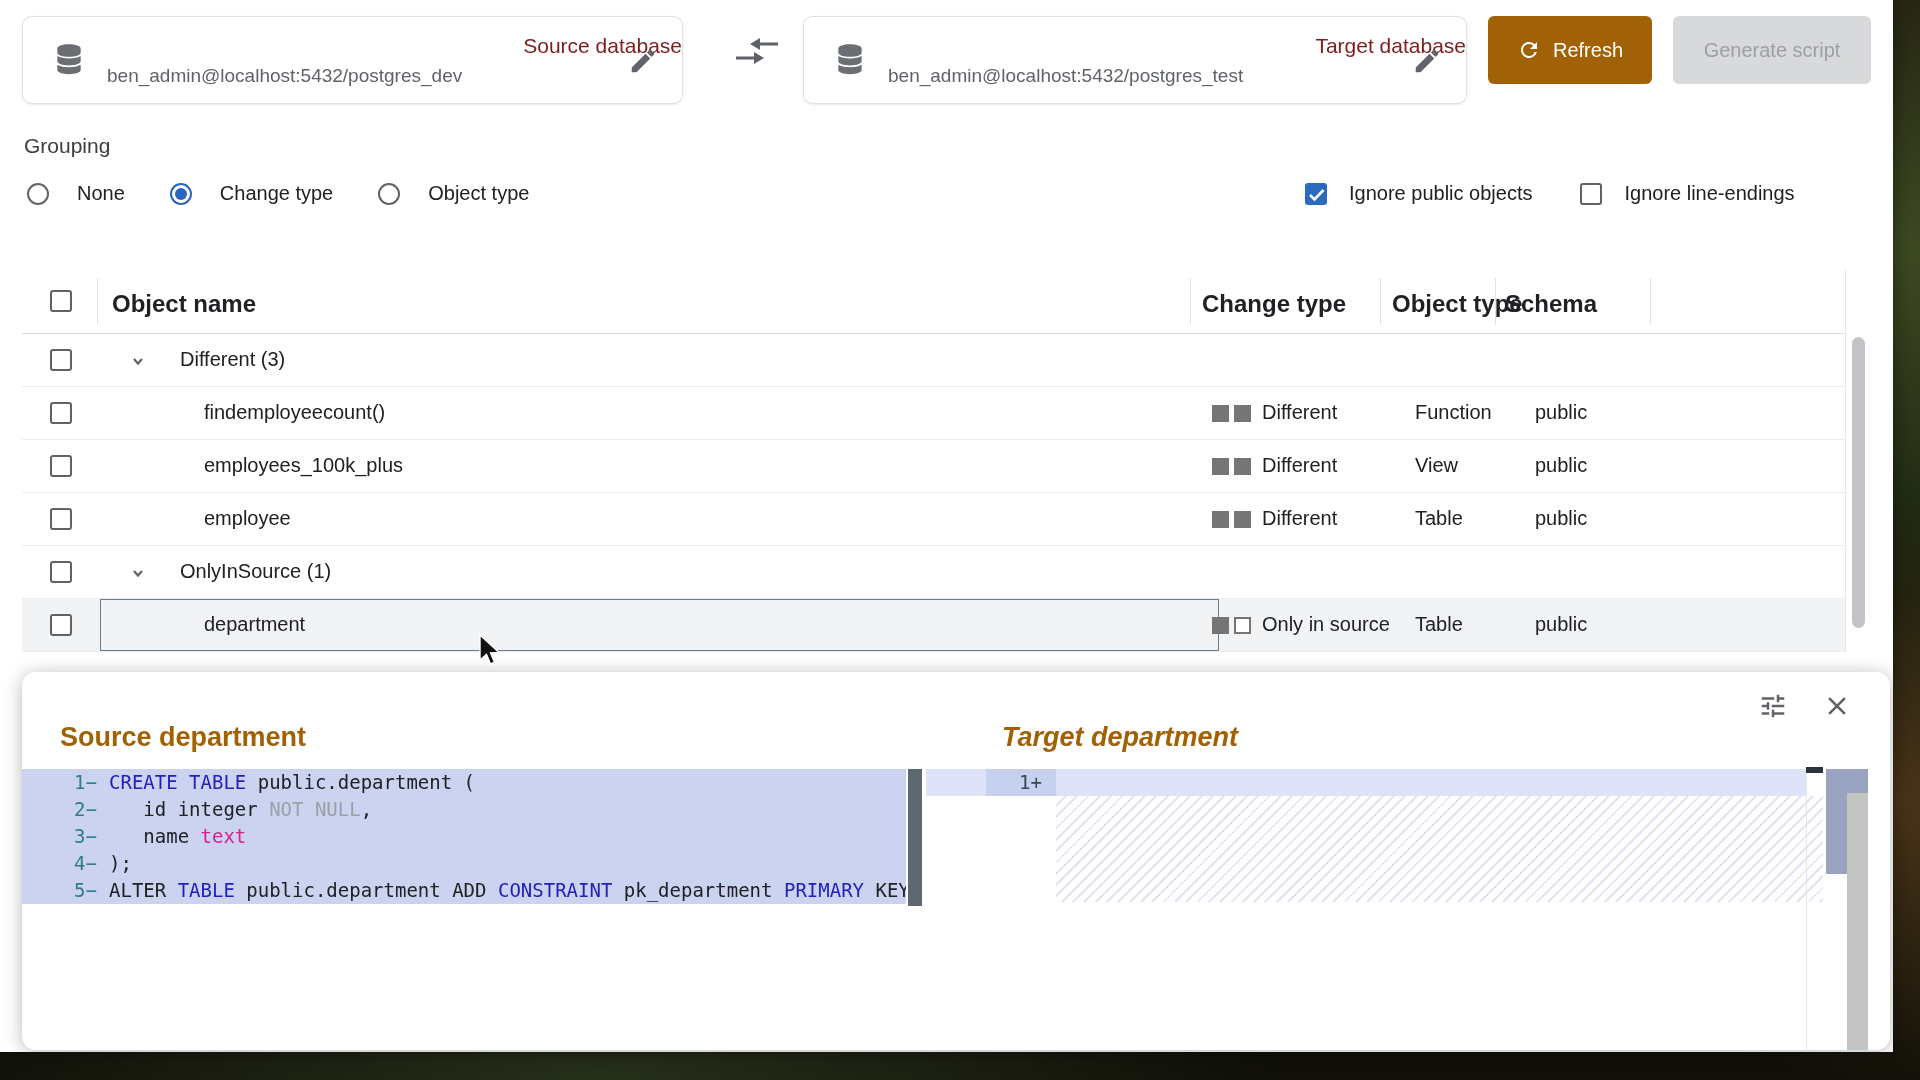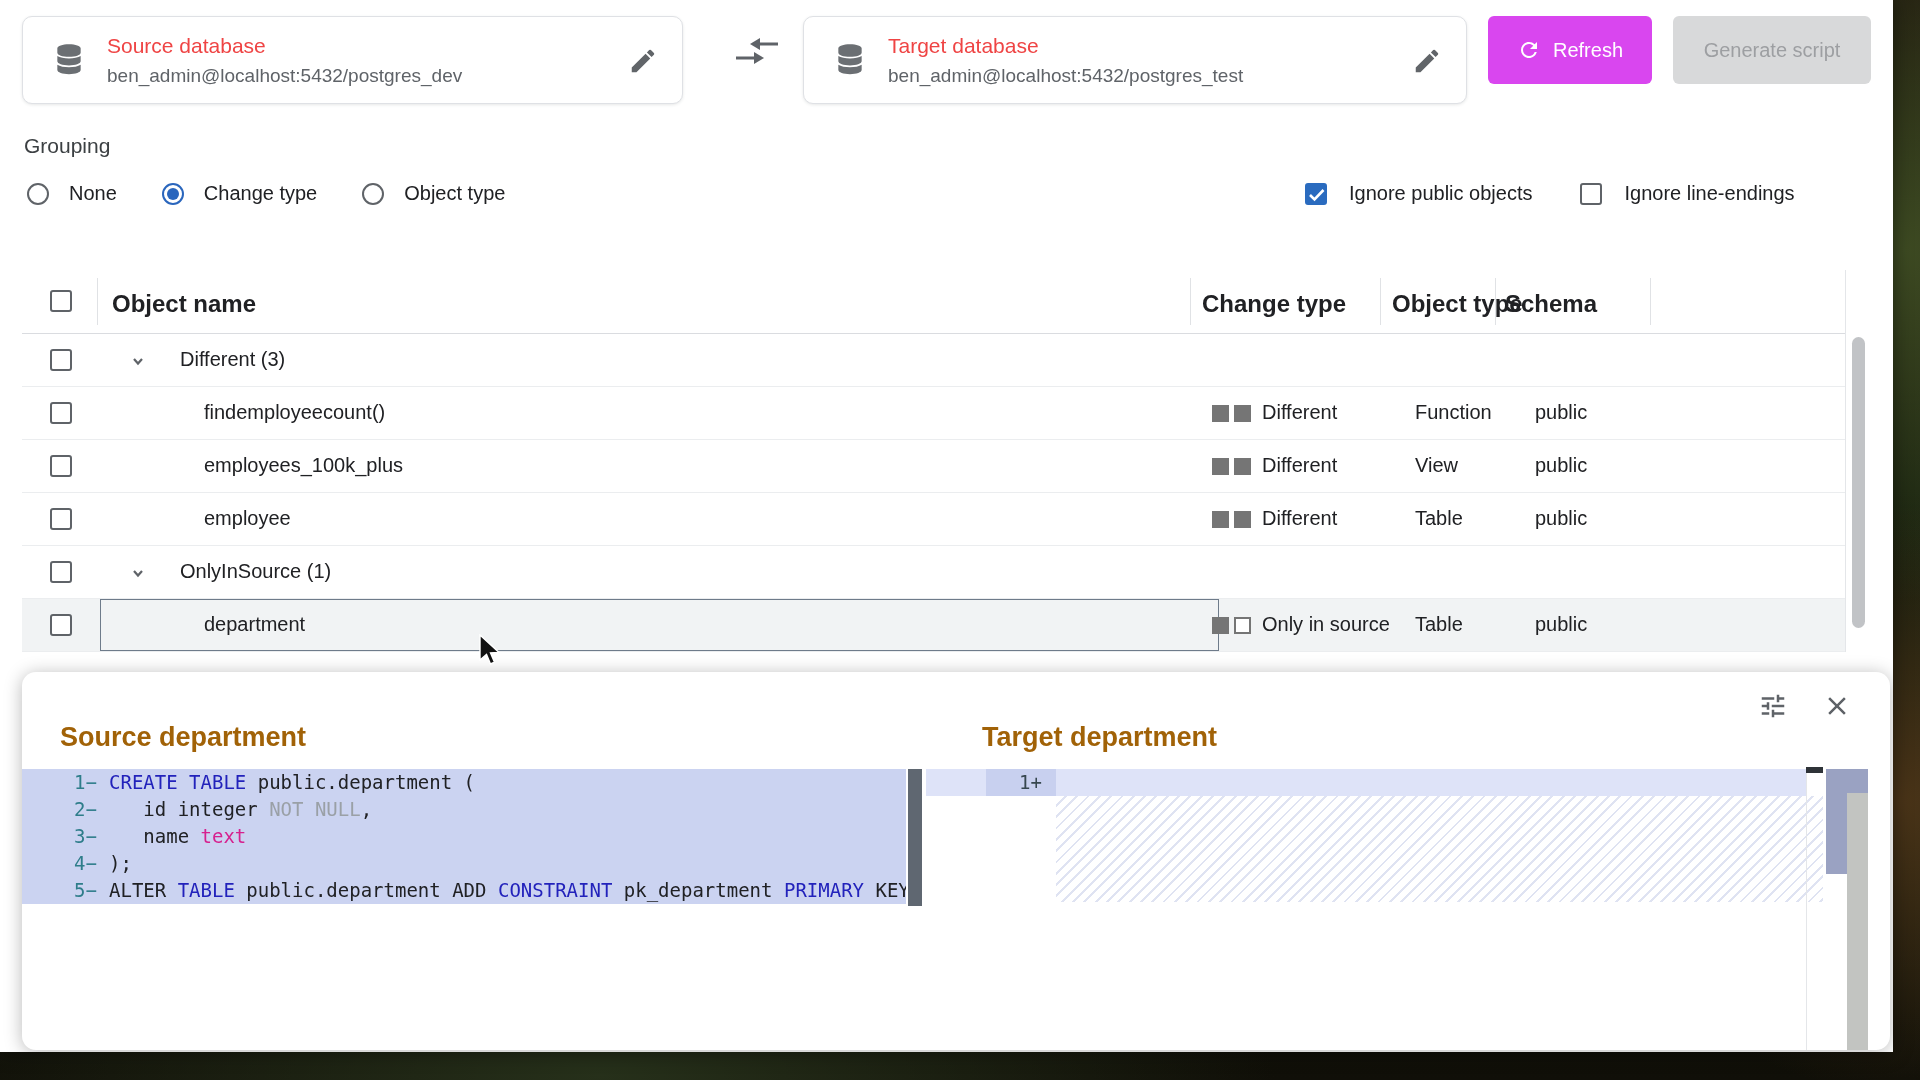--- a/index.html
+++ b/index.html
@@ -11,32 +11,32 @@
     linear-gradient(180deg, #20180e 0%, #17200f 45%, #100f08 100%);
   }
   .app { position:absolute; left:0; top:0; width:1893px; height:1052px; background:#ffffff; box-shadow:0 0 18px rgba(0,0,0,.45); overflow:hidden; }
 
   
   .db-card { position:absolute; top:16px; height:88px; background:#fff; border:1px solid #dfe1e5; border-radius:10px; box-shadow:0 1px 3px rgba(60,64,67,.12); display:flex; align-items:center; }
   .db-card.src { left:22px; width:661px; }
   .db-card.tgt { left:803px; width:664px; }
   .db-ico { margin-left:26px; flex:0 0 auto; }
   .db-text { margin-left:18px; flex:1 1 auto; min-width:0; }
-  .db-title { font-size:21px; color:#ef4444; margin-bottom:7px; }
+  .db-title { font-size:21px; color:#7f1d1d; margin-bottom:7px;text-align:right; }
   .db-conn { font-size:19px; color:#5f6368; white-space:nowrap; }
   .icon-btn { position:absolute; right:22px; top:28px; width:34px; height:34px; border:none; background:transparent; cursor:pointer; }
   .swap { position:absolute; left:732px; top:34px; width:50px; height:34px; }
   .btn { position:absolute; top:16px; height:68px; border:none; border-radius:6px; font-size:20px; font-family:"Liberation Sans",sans-serif; display:flex; align-items:center; justify-content:center; gap:12px; cursor:pointer; }
-  .btn.refresh { left:1488px; width:164px; background:#d946ef; color:#ffffff; font-weight:500; }
+  .btn.refresh { left:1488px; width:164px; background:#a16207; color:#ffffff; font-weight:500; }
   .btn.generate { left:1673px; width:198px; background:#d8d9da; color:#9d9fa2; font-weight:500; cursor:default; }
 
   
   .grp-label { position:absolute; left:24px; top:134px; font-size:21px; color:#3c4043; }
   .radio-row { position:absolute; left:27px; top:182px; display:flex; align-items:center; }
-  .radio-item { display:flex; align-items:center; margin-right:45px; cursor:pointer; }
+  .radio-item { display:flex; align-items:center; margin-right:45px; cursor:pointer;gap:8px; }
   .radio { width:22px; height:22px; border-radius:50%; border:2px solid #5f6368; margin-right:20px; position:relative; background:#fff; }
   .radio.sel { border-color:#2a66bd; }
   .radio.sel::after { content:""; position:absolute; left:3px; top:3px; width:12px; height:12px; border-radius:50%; background:#2a66bd; }
   .radio-item span, .toggle span { font-size:20px; color:#202124; }
   .toggle-row { position:absolute; left:1305px; top:182px; display:flex; align-items:center; }
   .toggle { display:flex; align-items:center; margin-right:48px; cursor:pointer; }
   .cbx { width:22px; height:22px; border-radius:3px; border:2px solid #5f6368; margin-right:22px; background:#fff; position:relative; }
   .cbx.on { background:#2a6bbf; border-color:#2a6bbf; }
   .cbx svg { position:absolute; left:1px; top:2px; }
 
@@ -55,21 +55,21 @@
   .c-group { left:158px; } .c-name { left:182px; }
   .c-change { left:1240px; } .c-otype { left:1393px; } .c-schema { left:1513px; }
   .chg-ico { position:absolute; left:1190px; top:18px; display:flex; gap:5px; }
   .sq { width:17px; height:17px; background:#757575; }
   .sq.outline { background:#fff; border:2px solid #757575; }
   .tbl-scroll { position:absolute; left:1852px; top:337px; width:13px; height:291px; border-radius:7px; background:#c1c3c6; }
 
   
   .panel { position:absolute; left:22px; top:672px; width:1868px; height:378px; background:#fff; border-radius:14px; box-shadow:0 2px 18px rgba(0,0,0,.28); overflow:hidden; }
   .panel-title { position:absolute; top:50px; font-size:27px; font-weight:700; color:#a16207; }
-  .pt-src { left:38px; } .pt-tgt { left:960px; }
+  .pt-src { left:38px; } .pt-tgt { left:980px;font-style:italic; }
   .p-ico { position:absolute; top:18px; width:34px; height:34px; border:none; background:transparent; cursor:pointer; }
   .p-tune { left:1734px; } .p-close { left:1798px; }
   .code { font-family:"DejaVu Sans Mono","Liberation Mono",monospace; font-size:19px; }
   .src-pane { position:absolute; left:0; top:97px; width:884px; overflow:hidden; }
   .cline { height:27px; line-height:27px; background:#cbd3f1; white-space:pre; display:flex; }
   .gut { width:75px; flex:0 0 auto; text-align:right; color:#2e7d8a; }
   .ctext { margin-left:12px; }
   .tk-kw { color:#2222bb; } .tk-id { color:#202124; } .tk-gray { color:#9aa0a6; } .tk-type { color:#d6218f;text-align:center; }
   .src-scroll { position:absolute; left:886px; top:97px; width:14px; height:137px; background:#5f6771; }
   .tgt-line1 { position:absolute; left:904px; top:97px; width:880px; height:27px; background:#dee3f8; }

